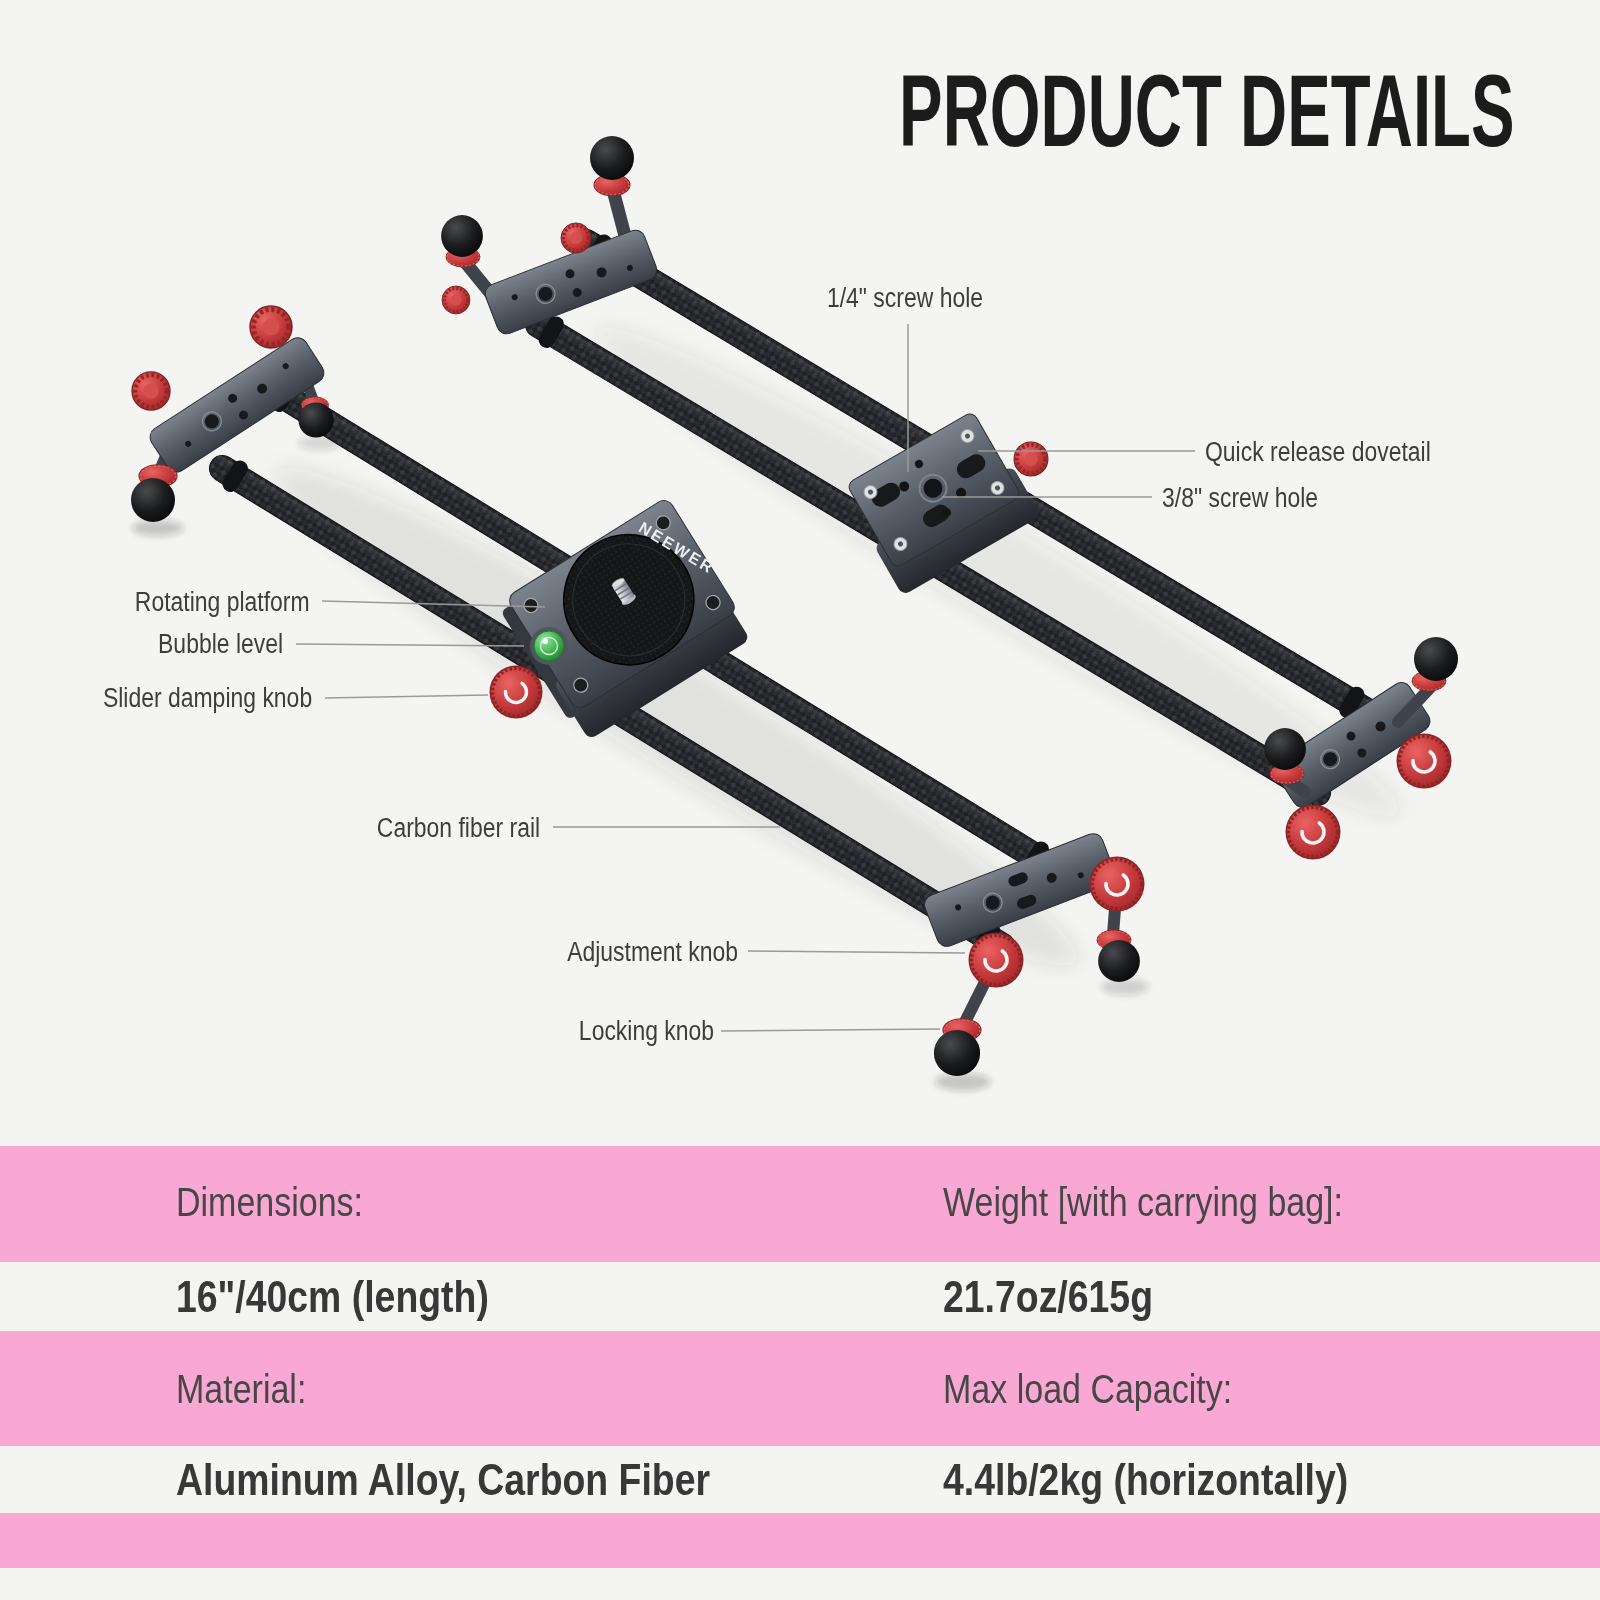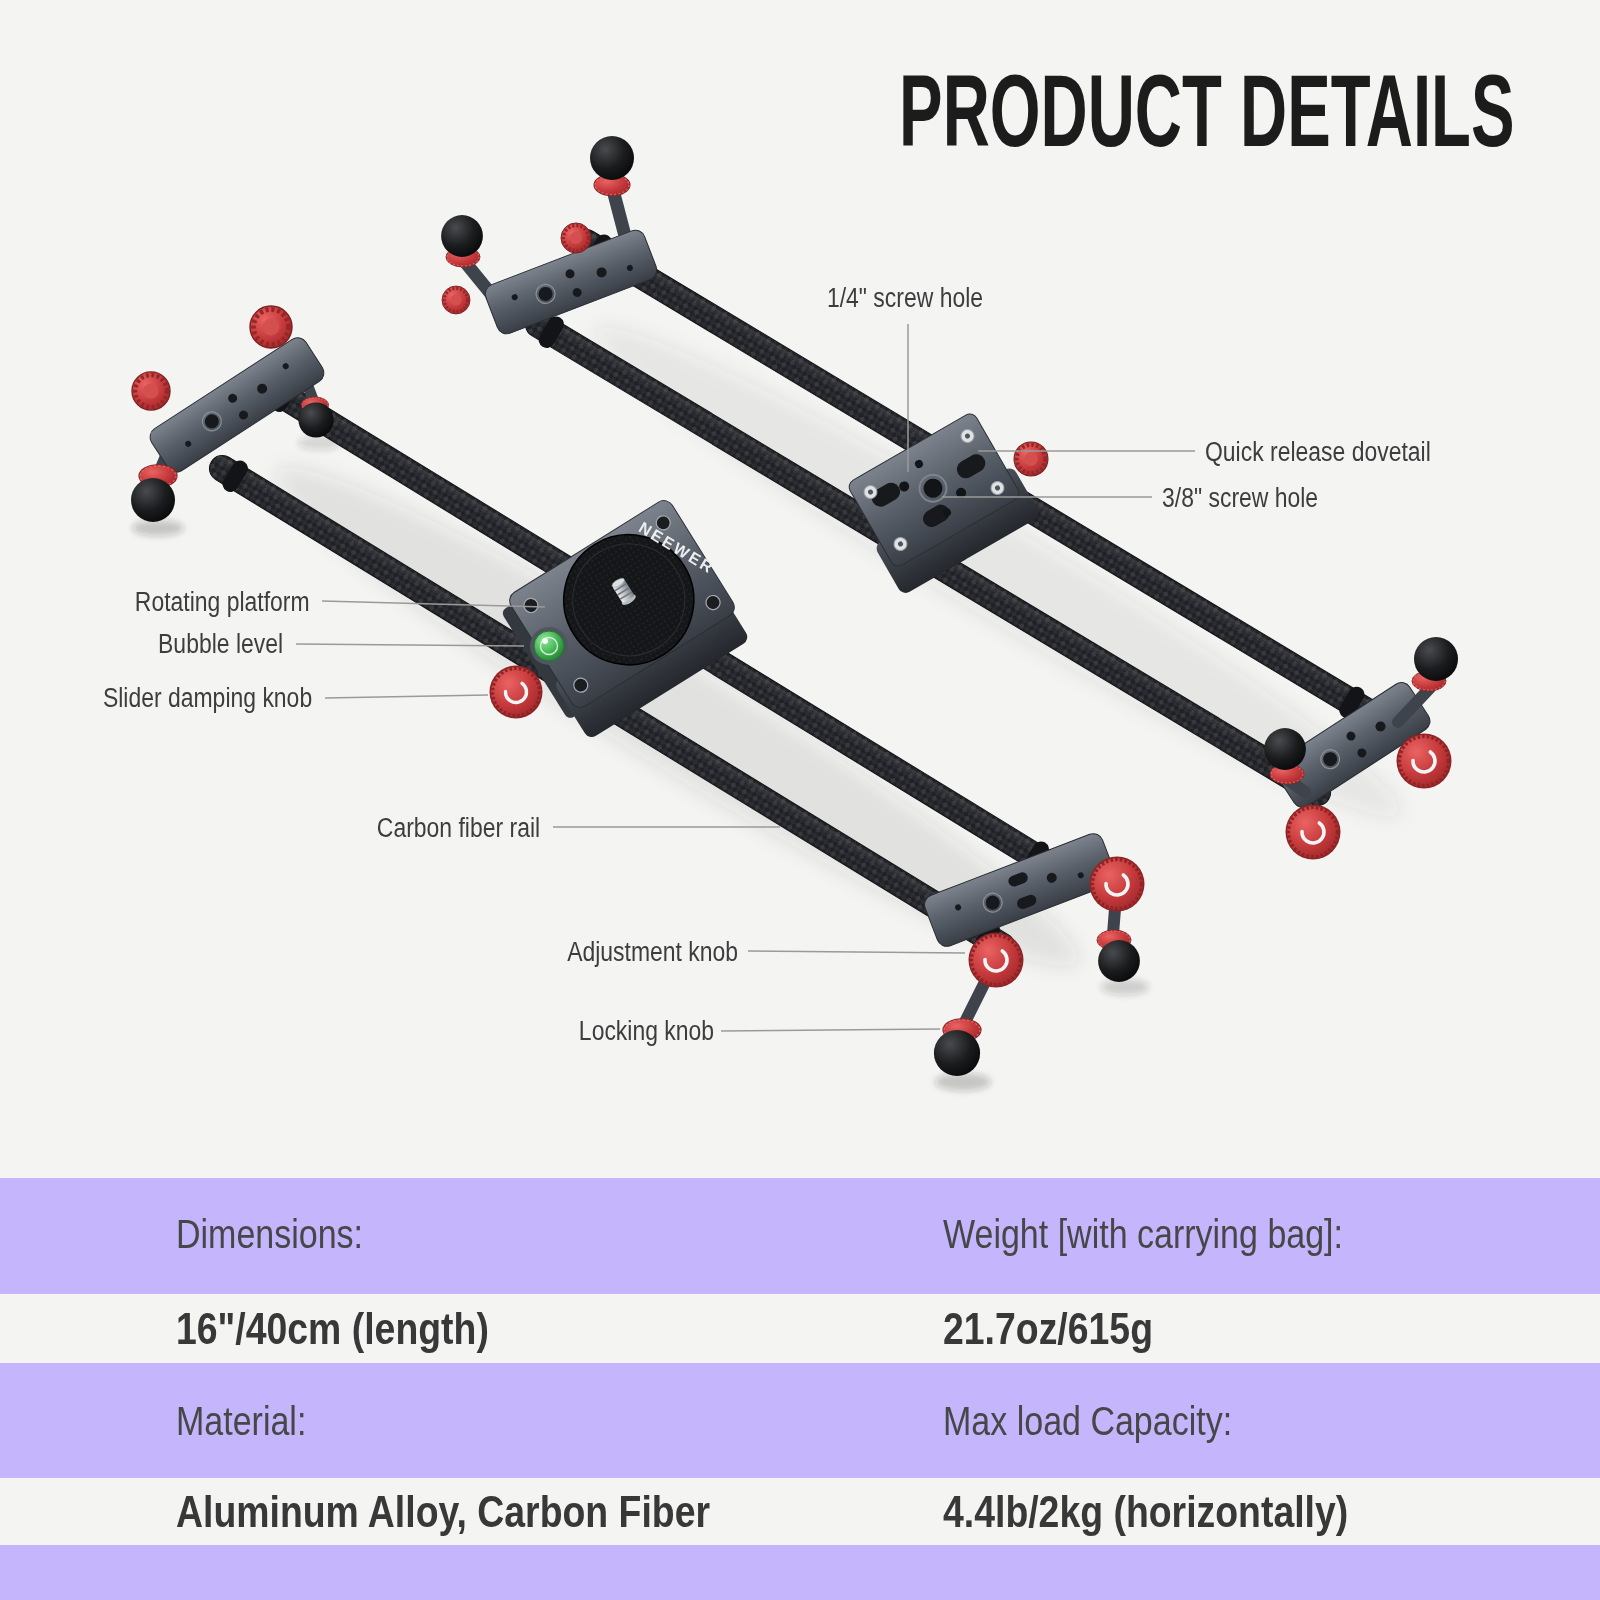--- a/index.html
+++ b/index.html
@@ -21,22 +21,22 @@
   
   .callout{
     position:absolute;z-index:4;font-size:27px;color:#3d3d3d;
     white-space:nowrap;line-height:1.05;
   }
   .c-center{transform:translateX(-50%) scaleX(.85);}
   .c-left{transform:scaleX(.85);transform-origin:left center;}
   .c-right{transform:scaleX(.85);transform-origin:right center;}
   
   .spec-section{
-    position:absolute;left:0;top:1178px;width:1600px;height:422px;
-    background:#c4b5fd;z-index:2;
+    position:absolute;left:0;top:1146px;width:1600px;height:422px;
+    background:#f9a8d4;z-index:2;
   }
   .band-light{position:absolute;left:0;width:1600px;background:#f4f4f3;}
   .band-a{top:116px;height:69px;}
   .band-b{top:300px;height:67px;}
   .spec-label{
     position:absolute;font-size:40px;color:#474747;white-space:nowrap;
     transform:scaleX(.85);transform-origin:left center;line-height:1;
   }
   .spec-value{
     position:absolute;font-size:44px;font-weight:bold;color:#383838;white-space:nowrap;

